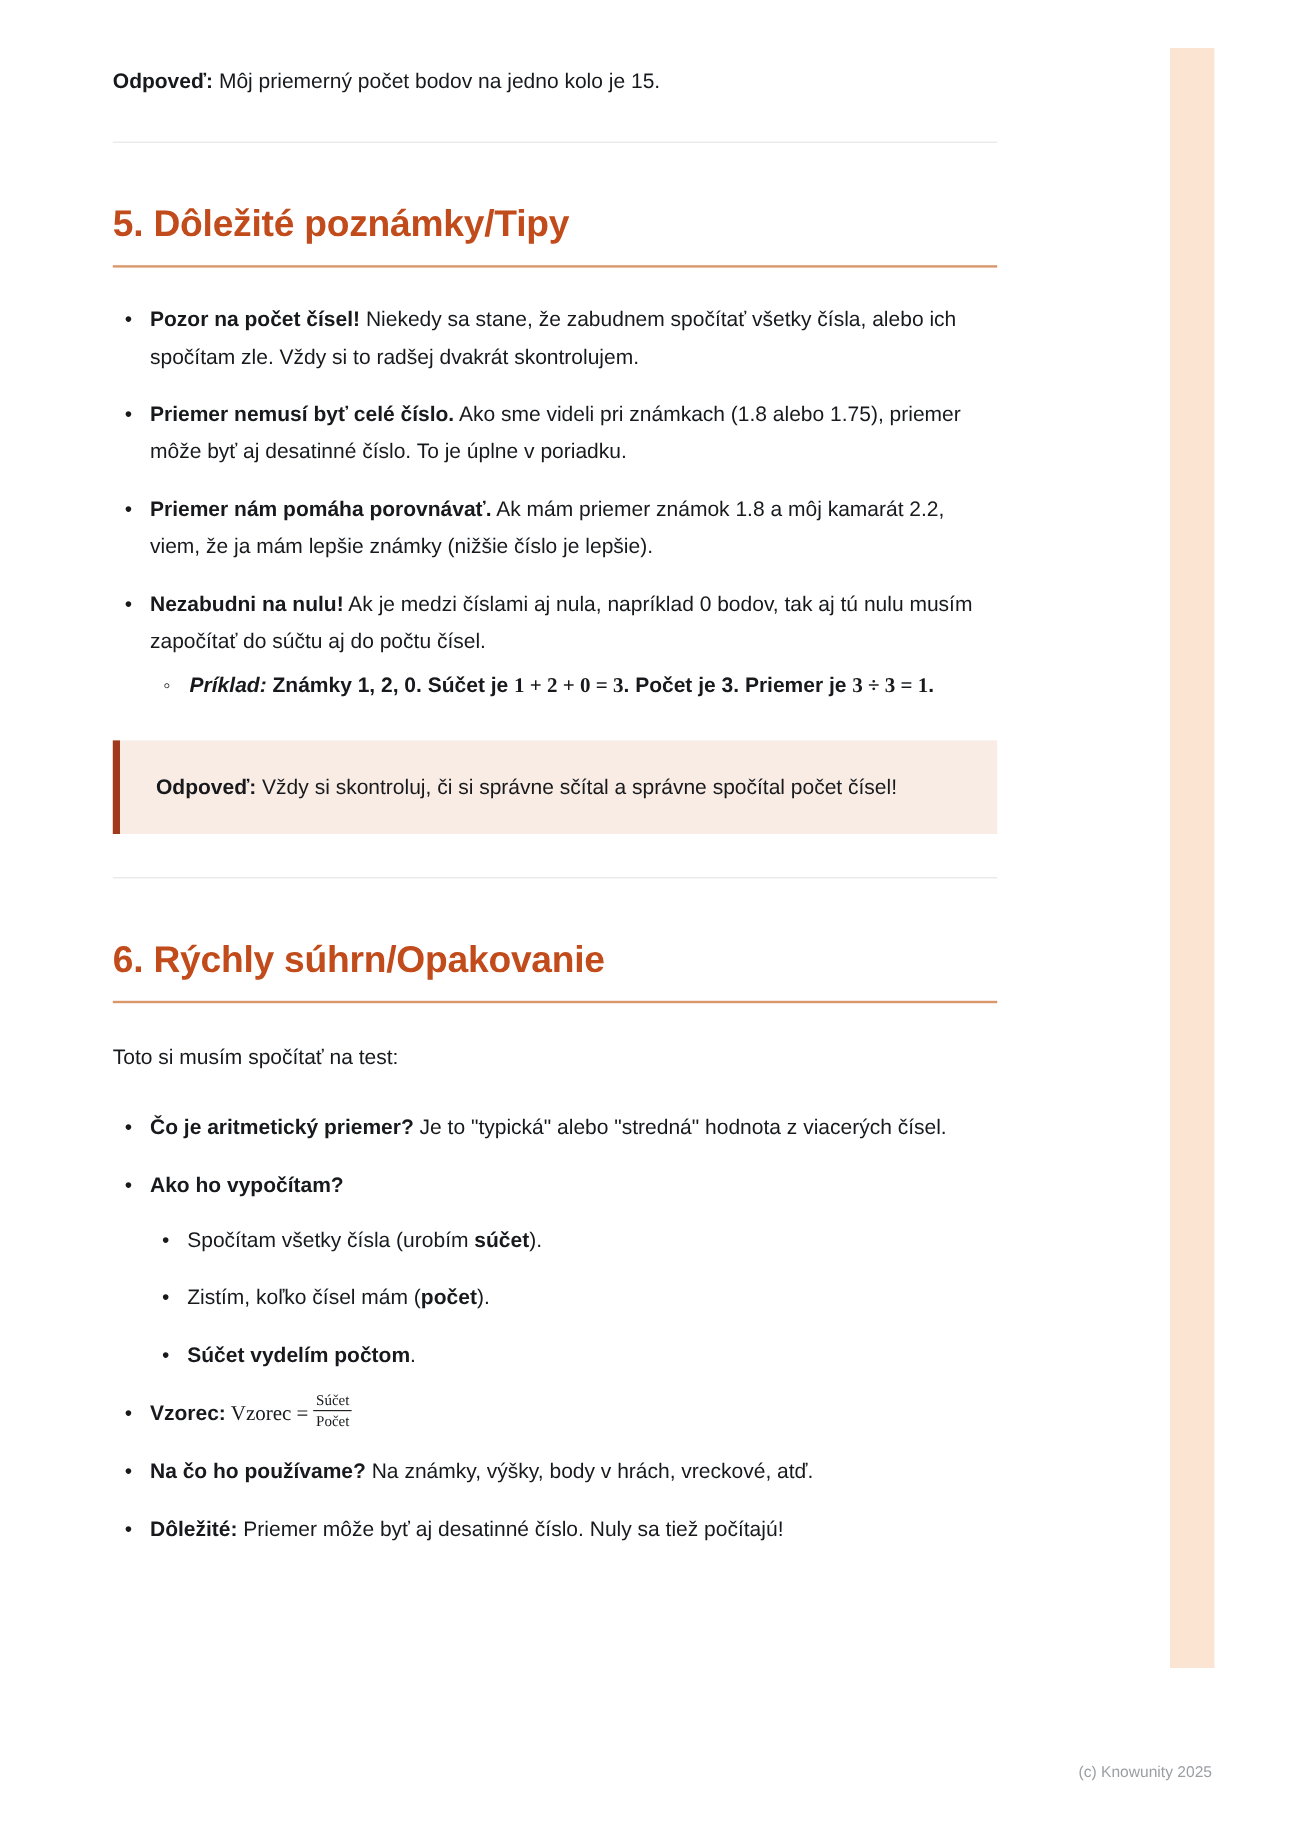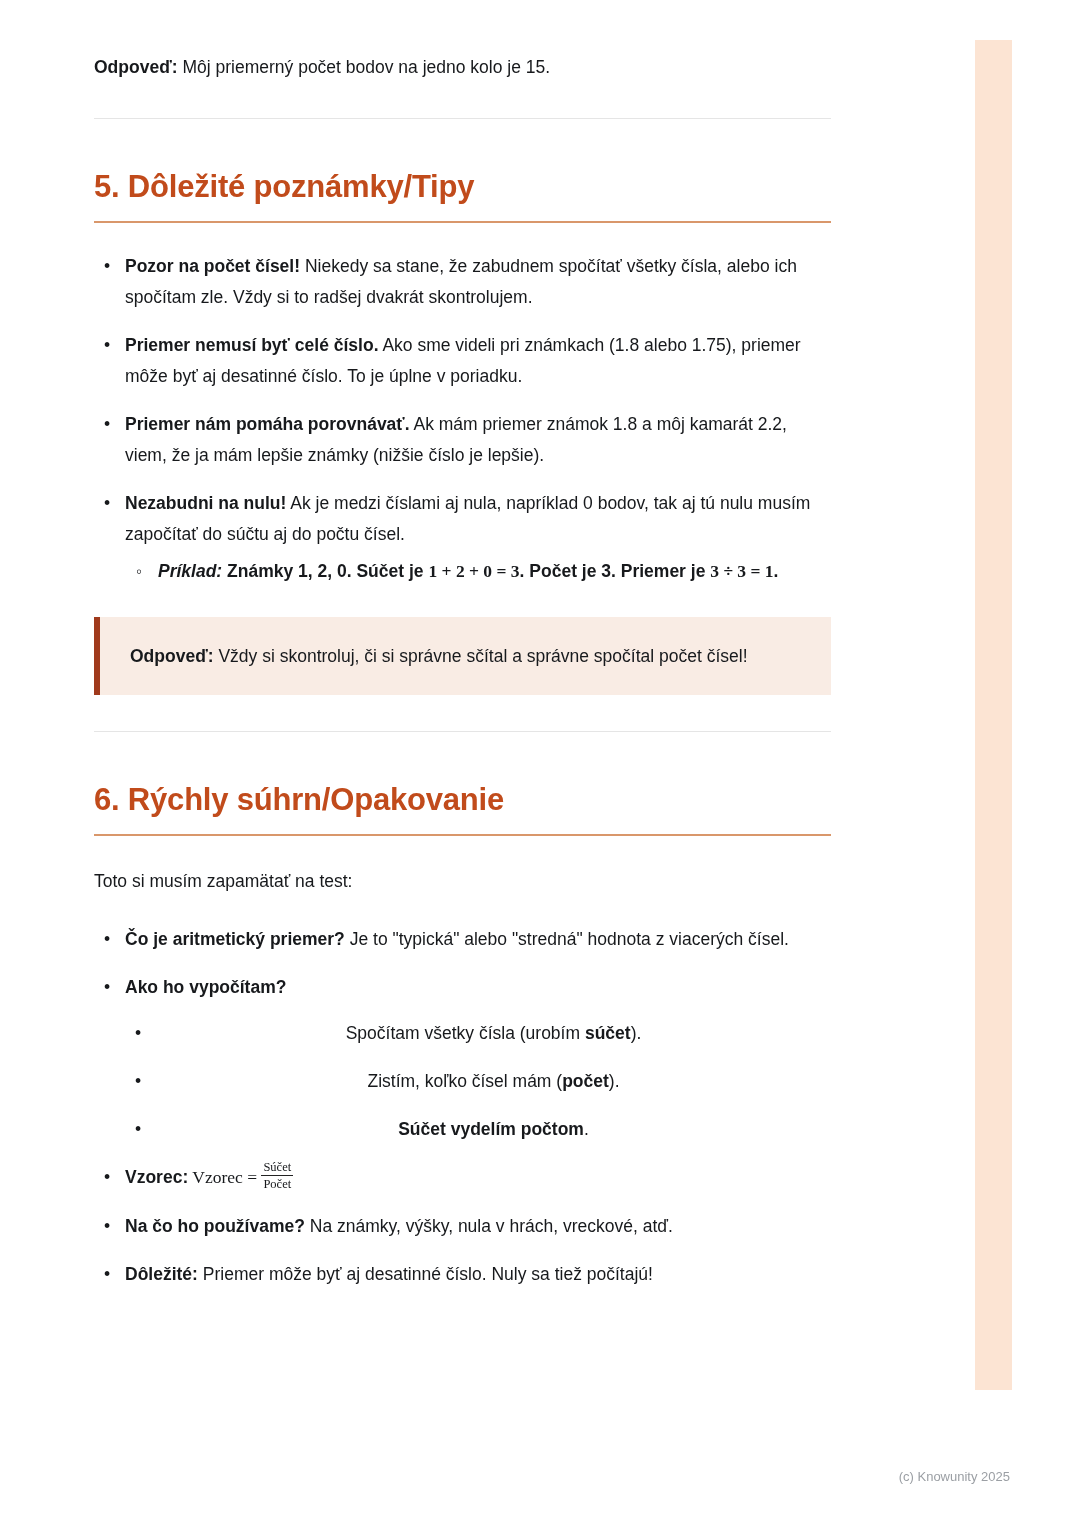--- a/index.html
+++ b/index.html
@@ -42,21 +42,21 @@
   ul.bullets > li::before {
     content:"•"; position:absolute; left:10px; top:0;
   }
   strong { font-weight:700; }
   em { font-style:italic; }
 
   ul.sub-circle { list-style:none; margin-top:6px;font-weight:bold; }
   ul.sub-circle > li { position:relative; padding-left:33px; font-size:17.5px; line-height:31px; }
   ul.sub-circle > li::before { content:"◦"; position:absolute; left:11px; top:0; font-size:17px; }
 
-  ul.sub-dot { list-style:none; margin-top:15px;text-align:center; }
+  ul.sub-dot { list-style:none; margin-top:15px; }
   ul.sub-dot > li { position:relative; padding-left:31px; font-size:17.5px; line-height:31px; margin-bottom:17px; }
   ul.sub-dot > li::before { content:"•"; position:absolute; left:10px; top:0; }
 
   .math { font-family:"Liberation Serif", serif; font-size:17.5px; }
 
   .fraction {
     display:inline-block; vertical-align:middle; text-align:center;
     font-family:"Liberation Serif", serif;
     font-size:12.5px; line-height:1.15; transform:translateY(-3px);
   }
@@ -105,36 +105,36 @@
     </ul>
 
     <div class="callout">
       <p><strong>Odpoveď:</strong><span> Vždy si skontroluj, či si správne sčítal a správne spočítal počet čísel!</span></p>
     </div>
 
     <hr class="divider">
 
     <h2 class="section-title">6. Rýchly súhrn/Opakovanie</h2>
 
-    <p class="intro">Toto si musím zapamätať na test:</p>
+    <p class="intro">Toto si musím spočítať na test:</p>
 
     <ul class="bullets">
       <li><strong>Čo je aritmetický priemer?</strong><span> Je to "typická" alebo "stredná" hodnota z viacerých čísel.</span></li>
 
       <li><strong>Ako ho vypočítam?</strong>
         <ul class="sub-dot">
           <li><span>Spočítam všetky čísla (urobím </span><strong>súčet</strong><span>).</span></li>
           <li><span>Zistím, koľko čísel mám (</span><strong>počet</strong><span>).</span></li>
           <li><span></span><strong>Súčet vydelím počtom</strong><span>.</span></li>
         </ul>
       </li>
 
       <li><strong>Vzorec:</strong><span class="math"> Vzorec = </span><span class="fraction"><span class="num">Súčet</span><span class="den">Počet</span></span></li>
 
-      <li><strong>Na čo ho používame?</strong><span> Na známky, výšky, nula v hrách, vreckové, atď.</span></li>
+      <li><strong>Na čo ho používame?</strong><span> Na známky, výšky, body v hrách, vreckové, atď.</span></li>
       <li><strong>Dôležité:</strong><span> Priemer môže byť aj desatinné číslo. Nuly sa tiež počítajú!</span></li>
     </ul>
 
   </div>
 
   <div class="footer">(c) Knowunity 2025</div>
 
 </div>
 
 </body></html>

